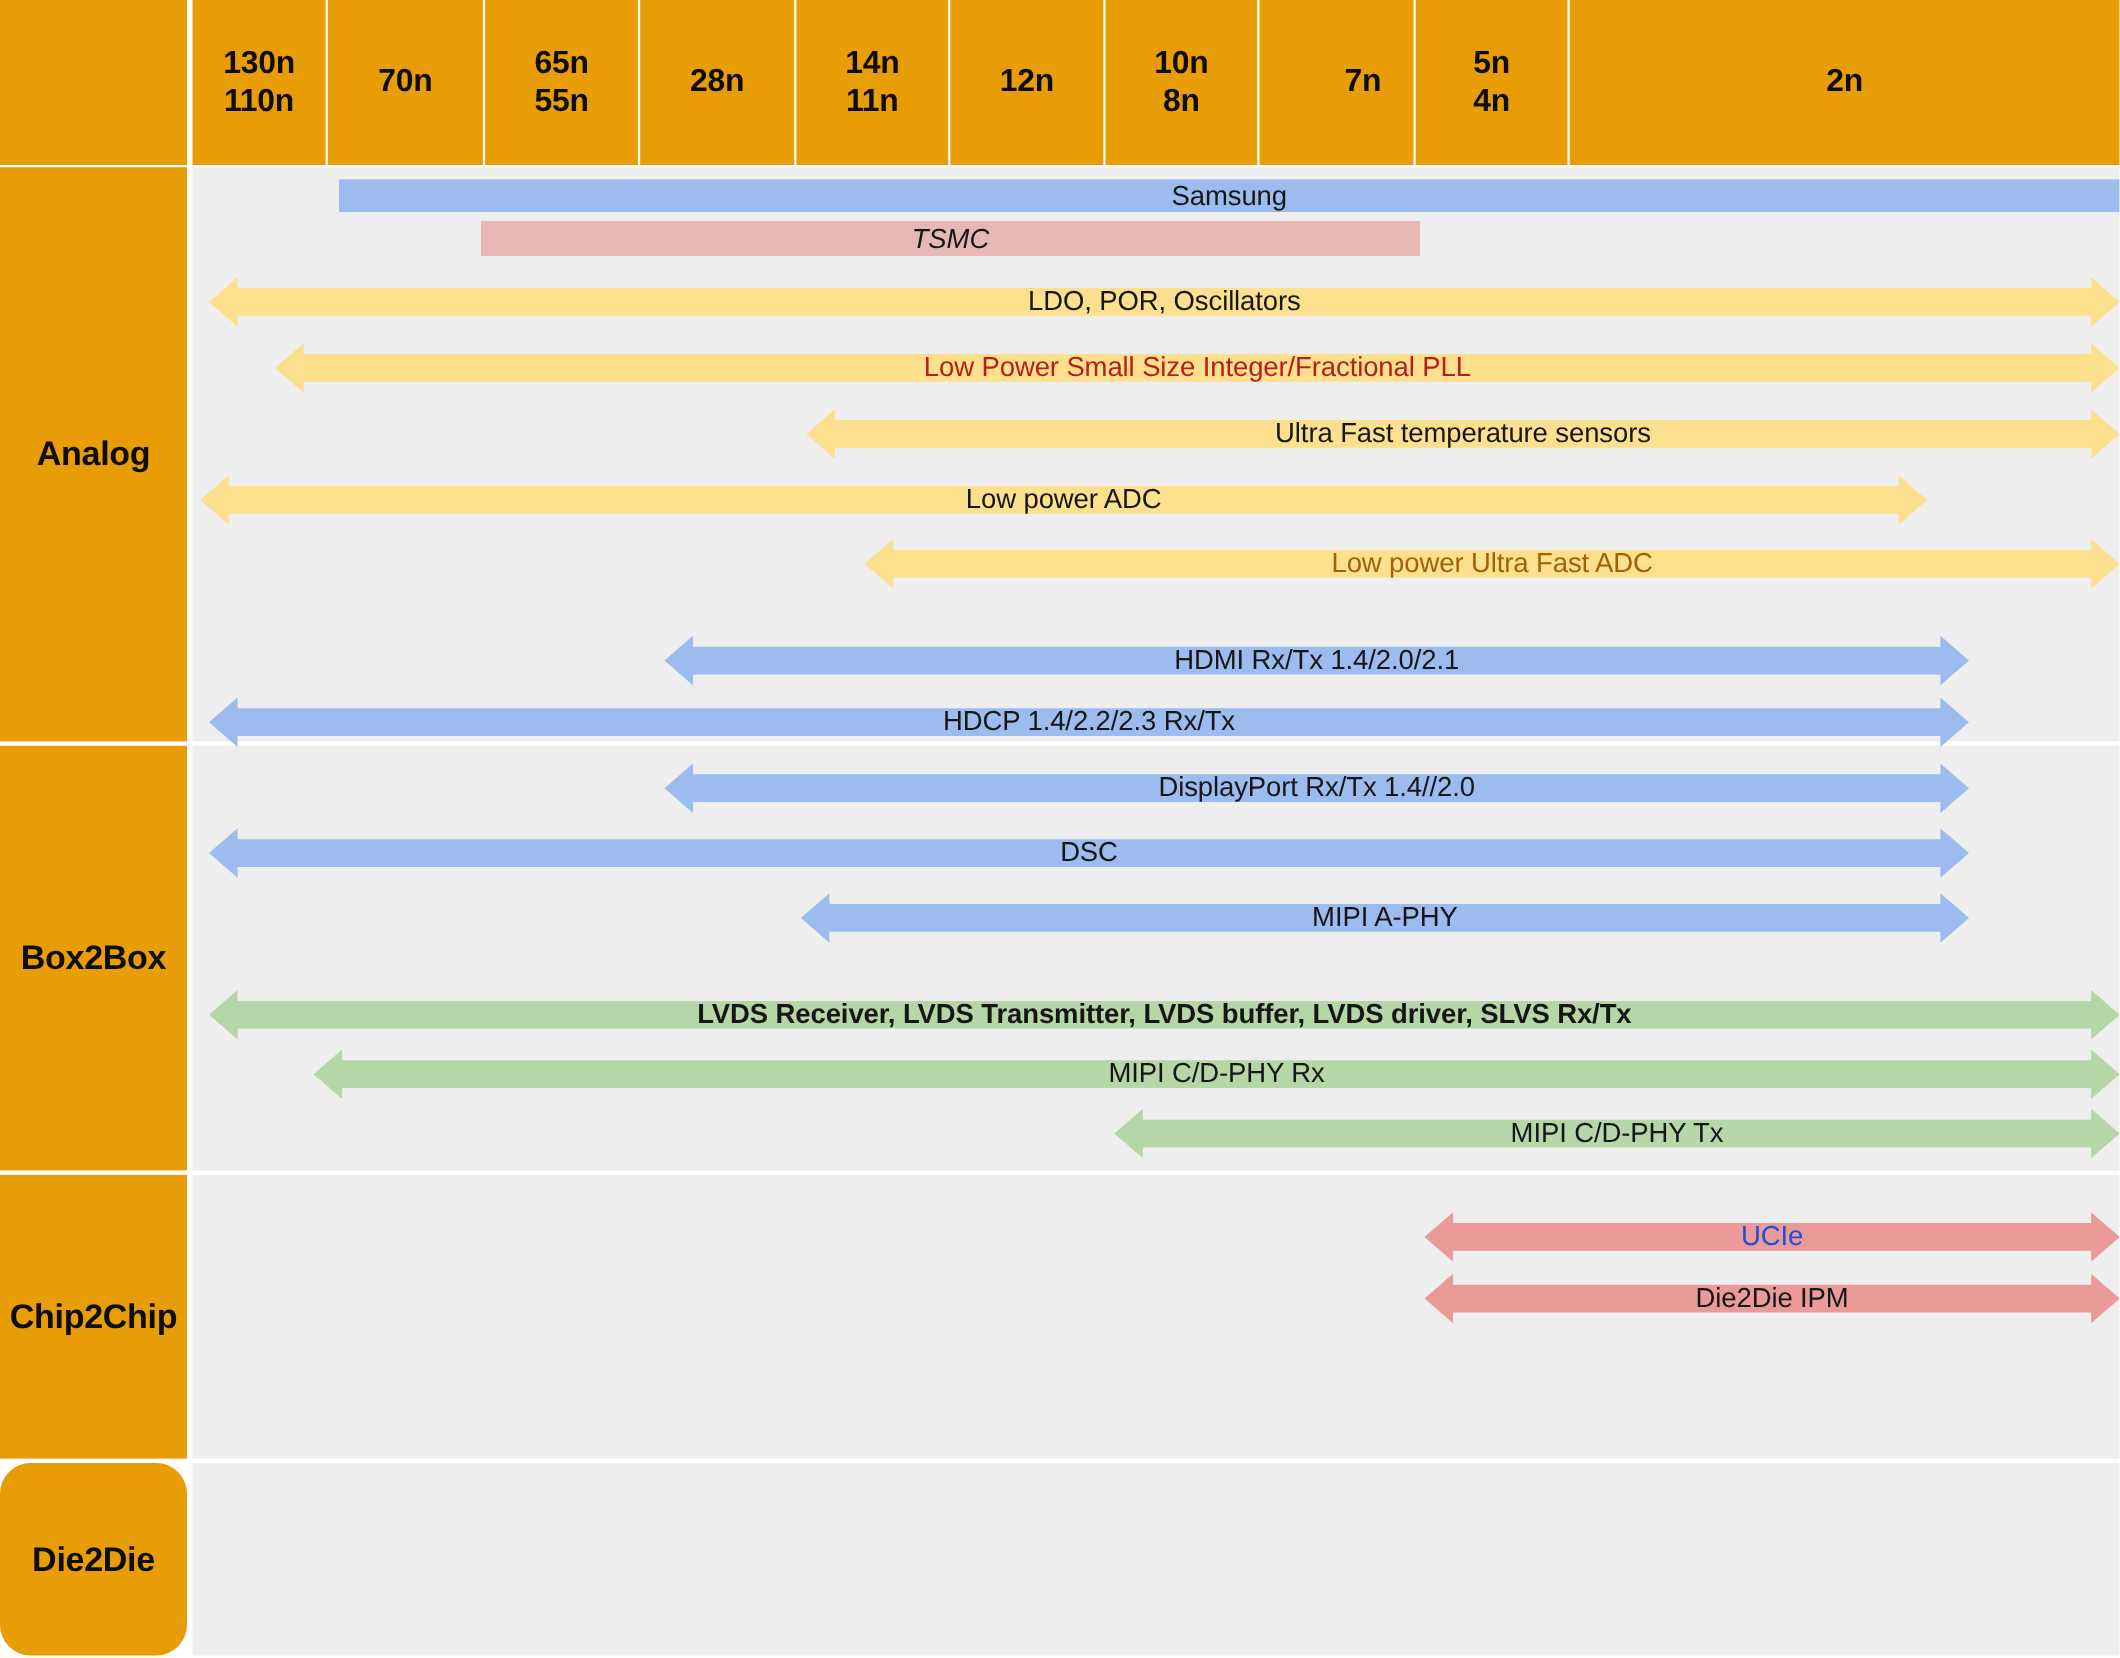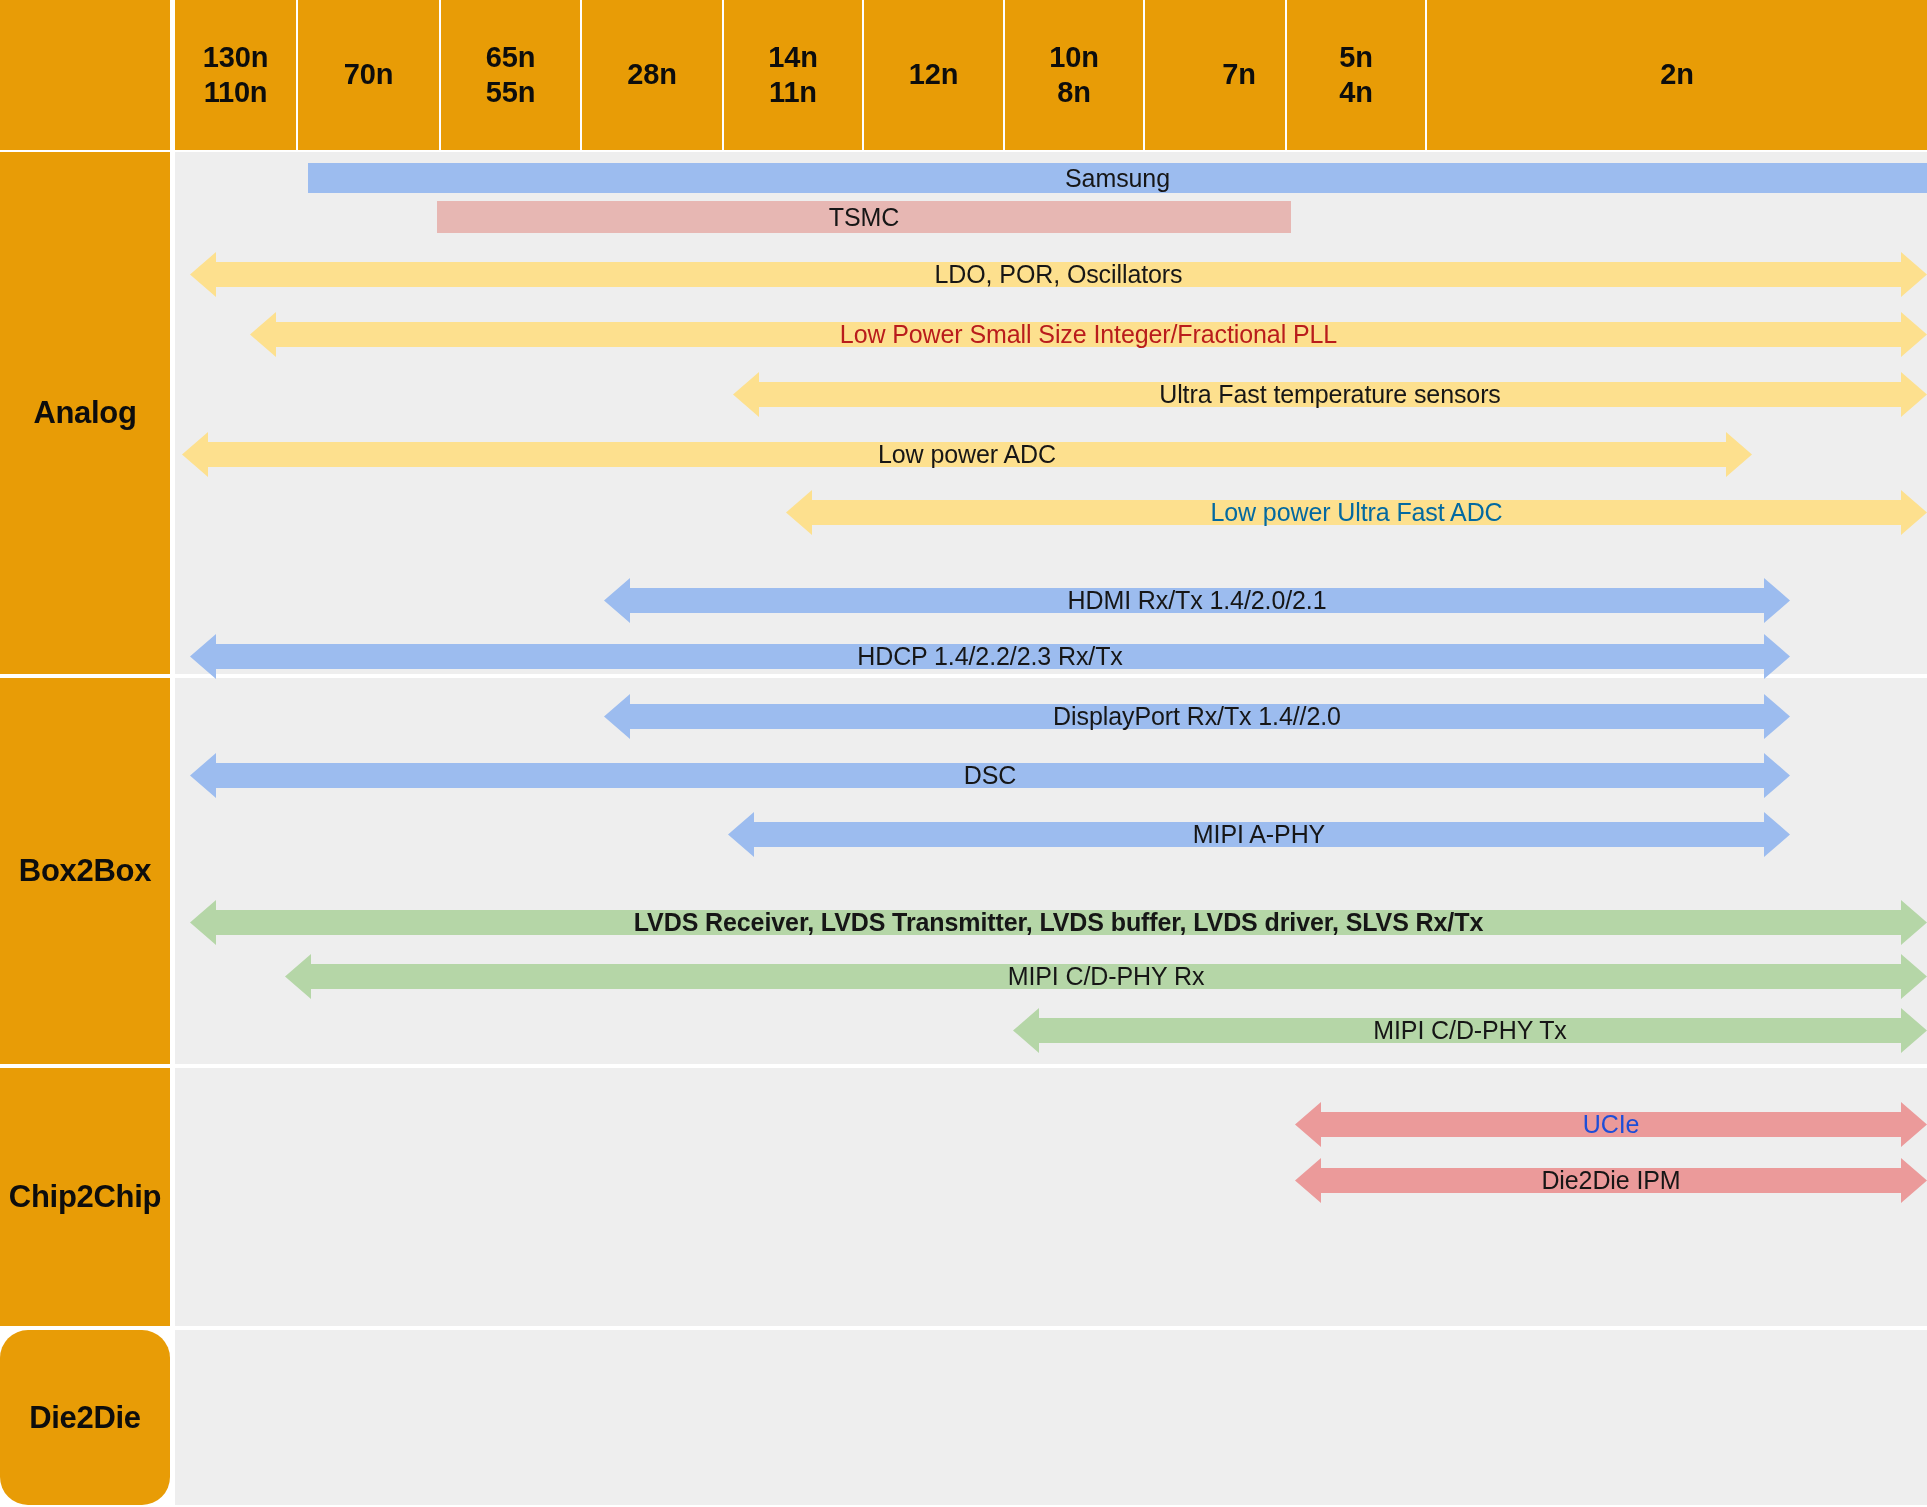--- a/index.html
+++ b/index.html
@@ -97,21 +97,21 @@
       <div class="panel" style="top: 152px; height: 522px;"></div>
       <div class="panel" style="top: 678px; height: 386px;"></div>
       <div class="panel" style="top: 1068px; height: 258px;"></div>
       <div class="panel" style="top: 1330px; height: 175px;"></div>
       <div class="bar arrow-none" style="position: absolute; left: 308px; top: 163px; width: 1619px; height: 30px;">
         <svg width="1619" height="30" viewBox="0 0 1619 30" style="position: absolute; left: 0px; top: 0px;">
           <polygon points="0,0 1619,0 1619,30 0,30" fill="#9cbcef"></polygon>
         </svg>
         <span class="bar-label" style="color: rgb(22, 22, 22);">Samsung</span>
       </div>
-      <div class="bar arrow-none" style="position: absolute; left: 437px; top: 201px; width: 854px; height: 32px;">
+      <div class="bar arrow-none" style="position: absolute; left: 437px; top: 201px; width: 854px; height: 32px; font-style: italic;">
         <svg width="854" height="32" viewBox="0 0 854 32" style="position: absolute; left: 0px; top: 0px;">
           <polygon points="0,0 854,0 854,32 0,32" fill="#e7b7b3"></polygon>
         </svg>
         <span class="bar-label" style="color: rgb(22, 22, 22);">TSMC</span>
       </div>
       <div class="bar arrow-both" style="position: absolute; left: 190px; top: 252px; width: 1737px; height: 45px;">
         <svg width="1737" height="45" viewBox="0 0 1737 45" style="position: absolute; left: 0px; top: 0px;">
           <polygon points="26,0 26,9.9 1711,9.9 1711,0 1737,22.5 1711,45 1711,35.1 26,35.1 26,45 0,22.5" fill="#fde08e"></polygon>
         </svg>
         <span class="bar-label" style="color: rgb(22, 22, 22);">LDO, POR, Oscillators</span>
@@ -131,21 +131,21 @@
       <div class="bar arrow-both" style="position: absolute; left: 182px; top: 432px; width: 1570px; height: 45px;">
         <svg width="1570" height="45" viewBox="0 0 1570 45" style="position: absolute; left: 0px; top: 0px;">
           <polygon points="26,0 26,9.9 1544,9.9 1544,0 1570,22.5 1544,45 1544,35.1 26,35.1 26,45 0,22.5" fill="#fde08e"></polygon>
         </svg>
         <span class="bar-label" style="color: rgb(22, 22, 22);">Low power ADC</span>
       </div>
       <div class="bar arrow-both" style="position: absolute; left: 786px; top: 490px; width: 1141px; height: 45px;">
         <svg width="1141" height="45" viewBox="0 0 1141 45" style="position: absolute; left: 0px; top: 0px;">
           <polygon points="26,0 26,9.9 1115,9.9 1115,0 1141,22.5 1115,45 1115,35.1 26,35.1 26,45 0,22.5" fill="#fde08e"></polygon>
         </svg>
-        <span class="bar-label" style="color: #0369a1;">Low power Ultra Fast ADC</span>
+        <span class="bar-label" style="color: #a16207;">Low power Ultra Fast ADC</span>
       </div>
       <div class="bar arrow-both" style="position: absolute; left: 604px; top: 578px; width: 1186px; height: 45px;">
         <svg width="1186" height="45" viewBox="0 0 1186 45" style="position: absolute; left: 0px; top: 0px;">
           <polygon points="26,0 26,9.9 1160,9.9 1160,0 1186,22.5 1160,45 1160,35.1 26,35.1 26,45 0,22.5" fill="#9cbcef"></polygon>
         </svg>
         <span class="bar-label" style="color: rgb(22, 22, 22);">HDMI Rx/Tx 1.4/2.0/2.1</span>
       </div>
       <div class="bar arrow-both" style="position: absolute; left: 190px; top: 634px; width: 1600px; height: 45px;">
         <svg width="1600" height="45" viewBox="0 0 1600 45" style="position: absolute; left: 0px; top: 0px;">
           <polygon points="26,0 26,9.9 1574,9.9 1574,0 1600,22.5 1574,45 1574,35.1 26,35.1 26,45 0,22.5" fill="#9cbcef"></polygon>

